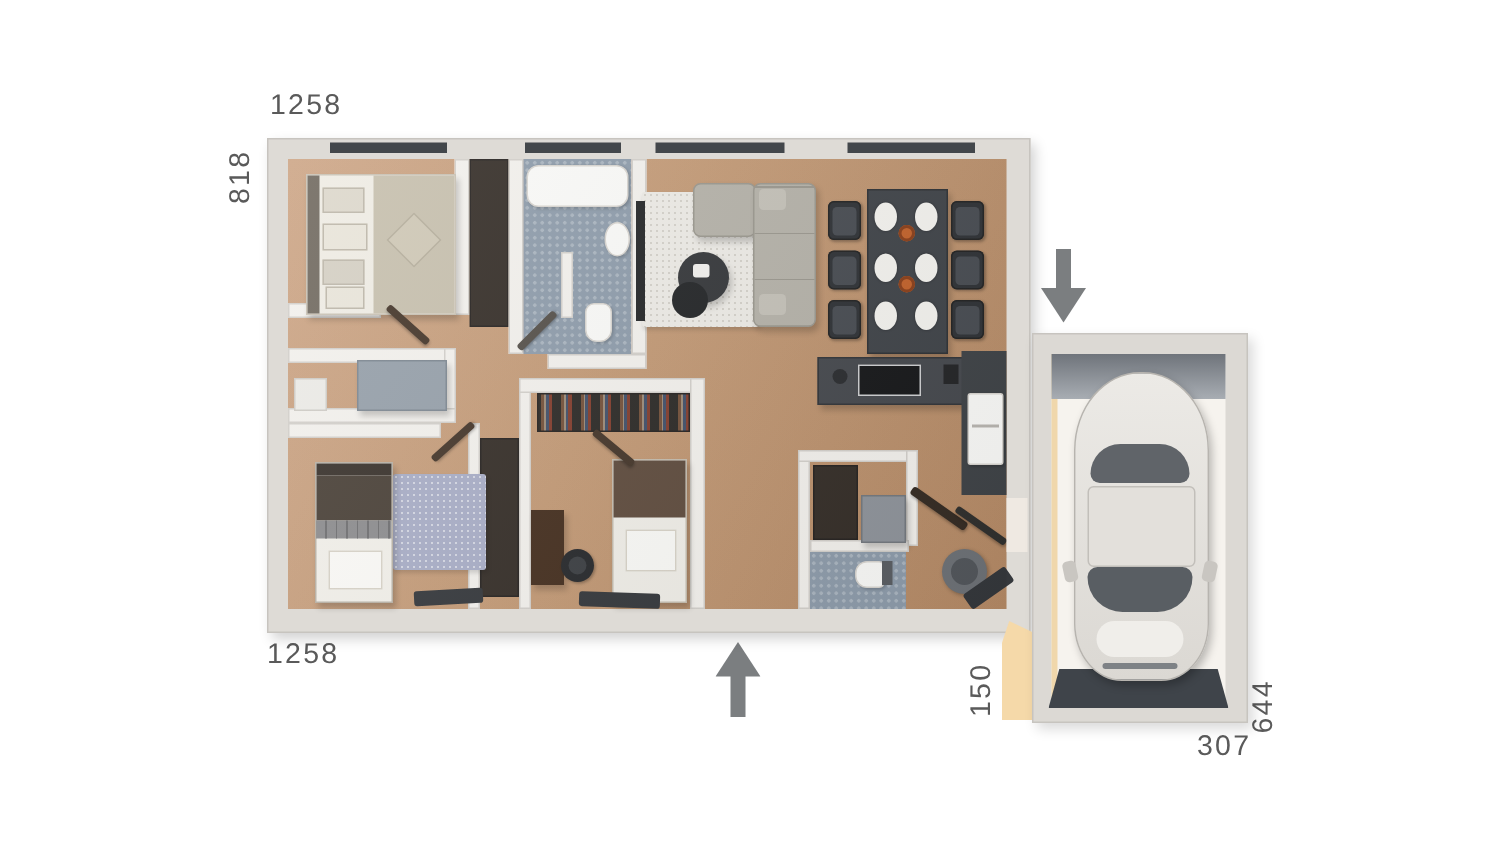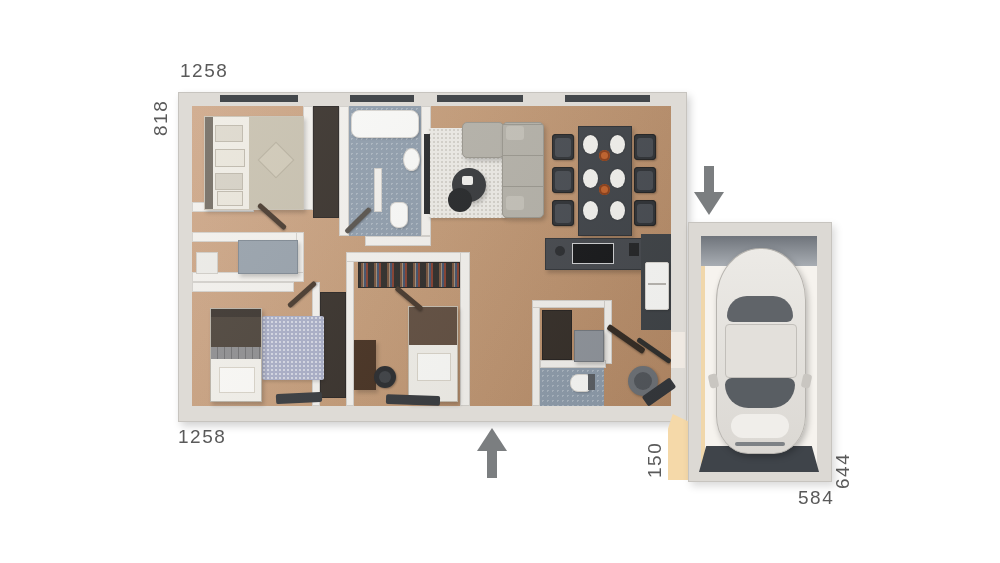--- a/index.html
+++ b/index.html
@@ -30,21 +30,21 @@
 </style>
 </head>
 <body>
 
 <div class="canvas">
 
   <div class="lbl" style="left:180px;top:60px;">1258</div>
   <div class="lbl lbl-v" style="left:150px;top:86px;height:50px;">818</div>
   <div class="lbl" style="left:178px;top:426px;">1258</div>
   <div class="lbl lbl-v" style="left:644px;top:432px;height:46px;">150</div>
-  <div class="lbl" style="left:798px;top:487px;">584</div>
+  <div class="lbl" style="left:798px;top:487px;">307</div>
   <div class="lbl lbl-v" style="left:832px;top:443px;height:46px;">644</div>
 
   <svg class="arrow" style="left:694px;top:166px;" width="30" height="50" viewBox="0 0 30 50">
     <rect x="10" y="0" width="10" height="27"></rect>
     <polygon points="0,26 30,26 15,49"></polygon>
   </svg>
   <svg class="arrow" style="left:477px;top:428px;" width="30" height="50" viewBox="0 0 30 50">
     <polygon points="15,0 0,23 30,23"></polygon>
     <rect x="10" y="22" width="10" height="28"></rect>
   </svg>

